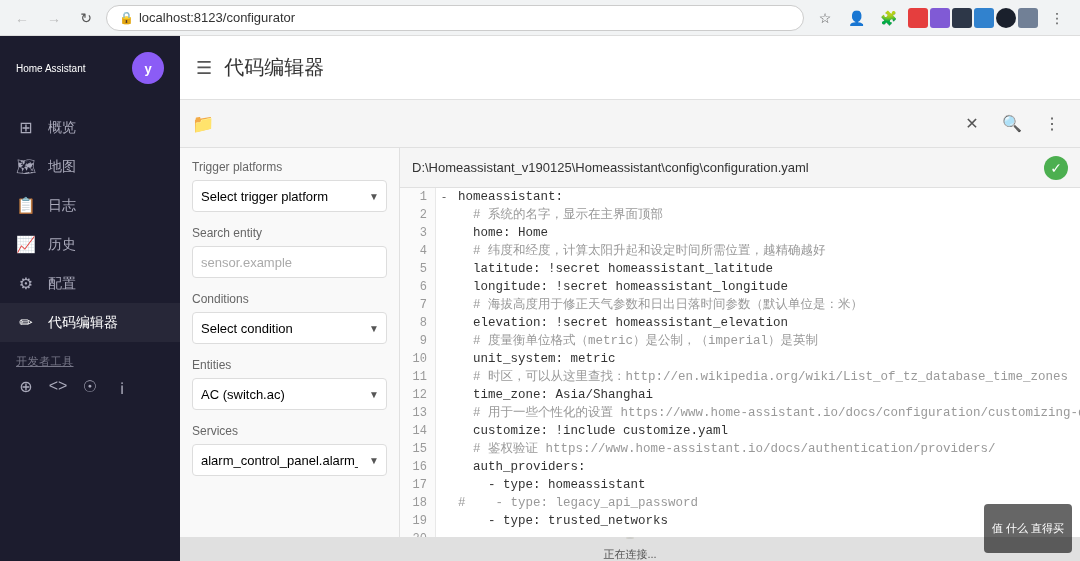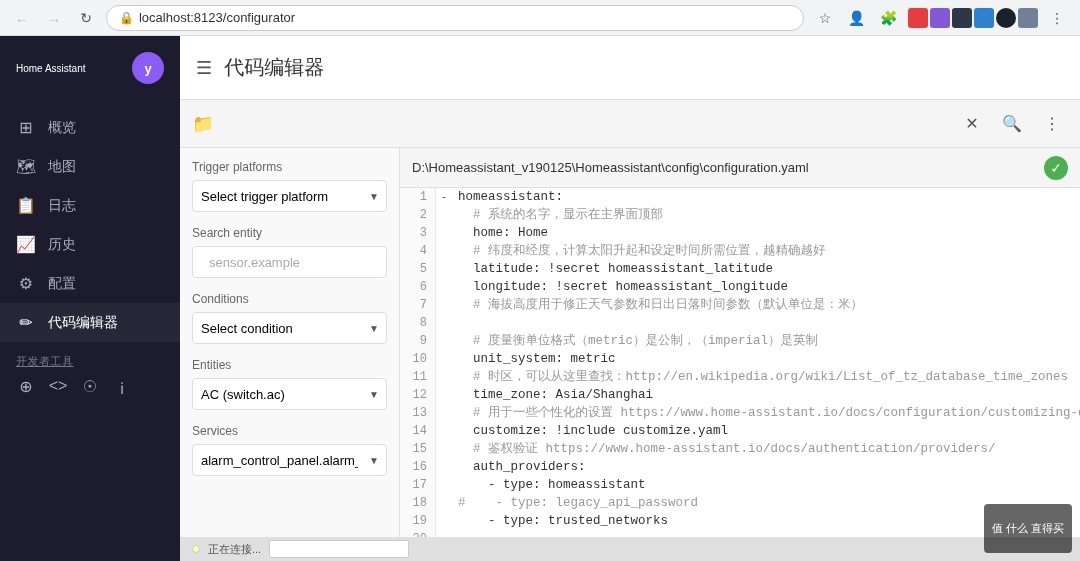--- a/index.html
+++ b/index.html
@@ -199,21 +199,21 @@
       transform: translateY(-50%);
       font-size: 10px;
       color: #555;
       pointer-events: none;
     }
     .panel-input {
       width: 100%;
       height: 32px;
       border: 1px solid #ddd;
       border-radius: 4px;
-      padding: 0 16px;
+      padding: 0 8px;
       font-size: 13px;
       background: #fff;
     }
     .panel-input::placeholder { color: #aaa; }
 
     
     .code-area {
       flex: 1;
       display: flex;
       flex-direction: column;
@@ -278,20 +278,21 @@
     
     .status-bar {
       height: 24px;
       background: #e0e0e0;
       display: flex;
       align-items: center;
       padding: 0 12px;
       font-size: 11px;
       color: #555;
       gap: 8px;
+      flex-direction: column;
     }
     .status-dot { width: 8px; height: 8px; border-radius: 50%; background: #ffa; border: 1px solid #ccc; }
     .status-input {
       width: 140px;
       height: 18px;
       border: 1px solid #ccc;
       background: #fff;
       padding: 0 4px;
       font-size: 11px;
       border-radius: 2px;
@@ -475,20 +476,21 @@
               <span class="line-content">  longitude: !secret homeassistant_longitude</span>
             </div>
             <div class="code-line">
               <span class="line-number">7</span>
               <span class="line-marker"></span>
               <span class="line-content"><span class="comment">  # 海拔高度用于修正天气参数和日出日落时间参数（默认单位是：米）</span></span>
             </div>
             <div class="code-line">
               <span class="line-number">8</span>
               <span class="line-marker"></span>
+              <span class="line-content">  elevation: !secret homeassistant_elevation</span>
             </div>
             <div class="code-line">
               <span class="line-number">9</span>
               <span class="line-marker"></span>
               <span class="line-content"><span class="comment">  # 度量衡单位格式（metric）是公制，（imperial）是英制</span></span>
             </div>
             <div class="code-line">
               <span class="line-number">10</span>
               <span class="line-marker"></span>
               <span class="line-content">  unit_system: metric</span>

